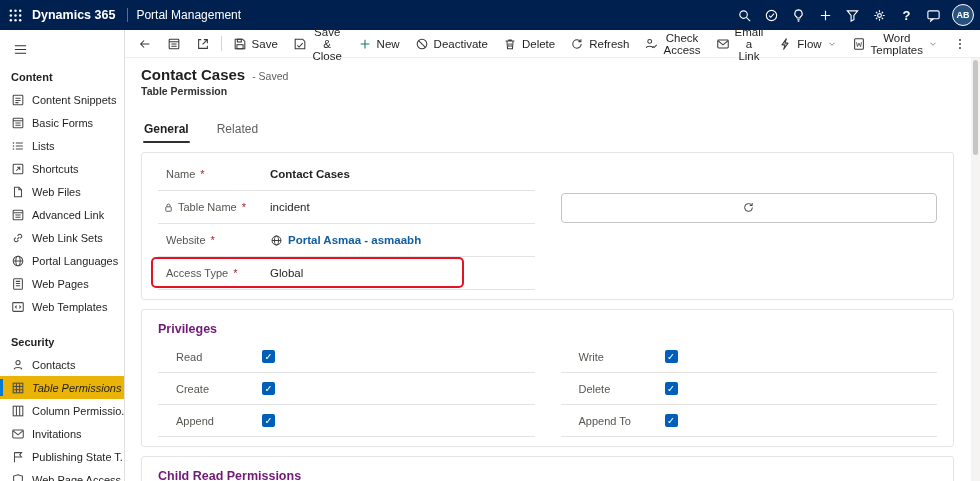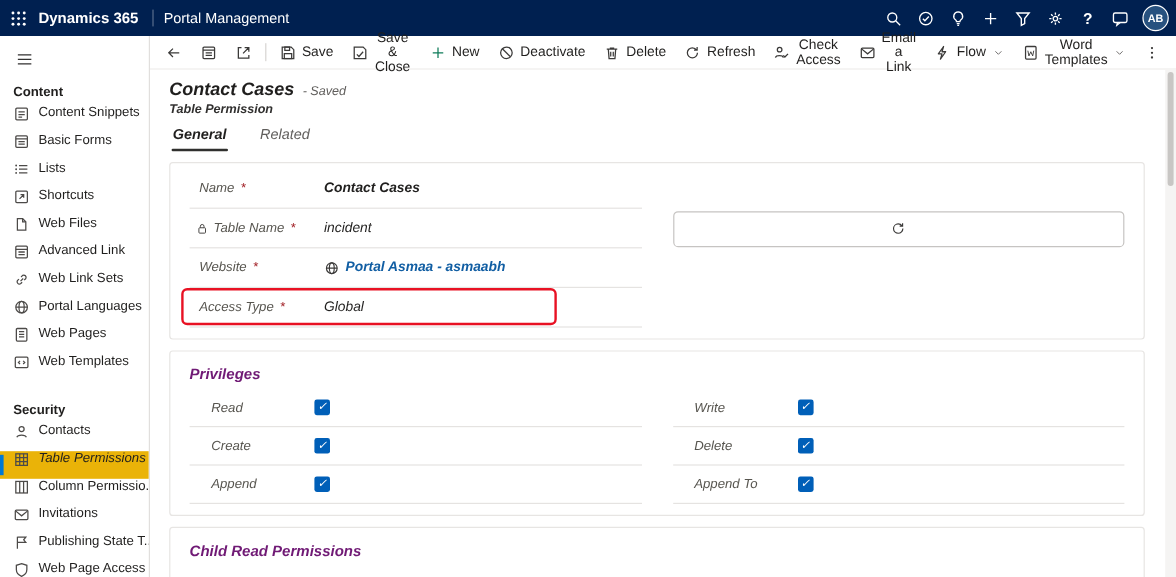--- a/index.html
+++ b/index.html
@@ -29,48 +29,48 @@
 
   
   .shell{display:flex;height:451px;}
 
   
   .sidebar{width:125px;flex:none;background:#fff;border-right:1px solid #e1dfdd;overflow:hidden;}
   .hamburger{width:28px;height:28px;margin:5px 0 0 6px;display:flex;align-items:center;justify-content:center;color:#323130;}
   .hamburger svg{width:15px;height:15px;}
   .grouplabel{font-size:11px;font-weight:700;color:#201f1e;padding:8px 0 5px 11px;}
   .grouplabel.second{margin-top:10px;}
-  .nav-item{display:flex;align-items:flex-start;gap:7px;height:23px;padding-left:11px;font-size:11px;
+  .nav-item{display:flex;align-items:center;gap:7px;height:23px;padding-left:11px;font-size:11px;
     color:#201f1e;cursor:pointer;position:relative;white-space:nowrap;}
   .nav-item .icn{width:14px;height:14px;color:#4c4a48;flex:none;display:flex;}
   .nav-item .icn svg{width:14px;height:14px;}
   .nav-item.selected{background:#eab308;font-style:italic;}
   .nav-item.selected::before{content:"";position:absolute;left:0;top:3px;bottom:3px;width:2.5px;
     background:var(--accent,#0078d4);}
 
   
   .main{flex:1;min-width:0;display:flex;flex-direction:column;position:relative;background:#fff;}
 
   .cmdbar{height:28px;flex:none;display:flex;align-items:center;padding:0 6px;gap:1px;
     border-bottom:1px solid #efedec;font-size:11.5px;}
   .cmd{display:flex;align-items:center;gap:5px;height:24px;padding:0 7px;border-radius:2px;color:#201f1e;font-size:11.5px;}
   .cmd .icn{width:14px;height:14px;display:flex;color:#3b3a39;}
   .cmd .icn svg{width:14px;height:14px;}
   .cmd .icn.plus{color:var(--plus,#0f7c5a);}
   .cmd .chev{width:10px;height:10px;color:#605e5c;display:flex;}
   .cmd .chev svg{width:10px;height:10px;}
   .cmd-sep{width:1px;height:15px;background:#d6d4d2;margin:0 3px;}
 
-  .content{flex:1;overflow:hidden;padding:8px 26px 0 16px;font-style:italic;}
+  .content{flex:1;overflow:hidden;padding:8px 26px 0 16px;}
   .title-row{display:flex;align-items:baseline;gap:7px;}
   .rec-title{font-size:15px;font-weight:700;color:#201f1e;}
   .rec-status{font-size:10.5px;color:#605e5c;}
   .rec-entity{font-size:10.5px;font-weight:700;color:#323130;margin-top:2px;}
 
-  .tabs{display:flex;gap:26px;margin-top:4px;padding-left:2px;}
+  .tabs{display:flex;gap:26px;margin-top:21px;padding-left:2px;}
   .tab{font-size:12px;color:#605e5c;padding:4px 1px 7px;position:relative;}
   .tab.active{font-weight:700;color:#201f1e;}
   .tab.active::after{content:"";position:absolute;left:0;right:0;bottom:0;height:2.5px;background:#30302e;border-radius:2px;}
 
   .card{border:1px solid #e7e5e3;border-radius:3px;margin-top:9px;padding:5px 16px 9px;background:#fff;}
   .frow{display:grid;grid-template-columns:1fr 1fr;column-gap:26px;}
   .fcell{display:flex;align-items:center;height:33px;border-bottom:1px solid #e5e3e1;position:relative;}
   .fcell.empty{border-bottom:none;}
   .flabel{width:104px;flex:none;font-size:11px;color:#57554f;display:flex;align-items:center;gap:4px;padding-left:8px;}
   .flabel .icn{width:11px;height:11px;display:flex;color:#484644;margin-left:-3px;}

